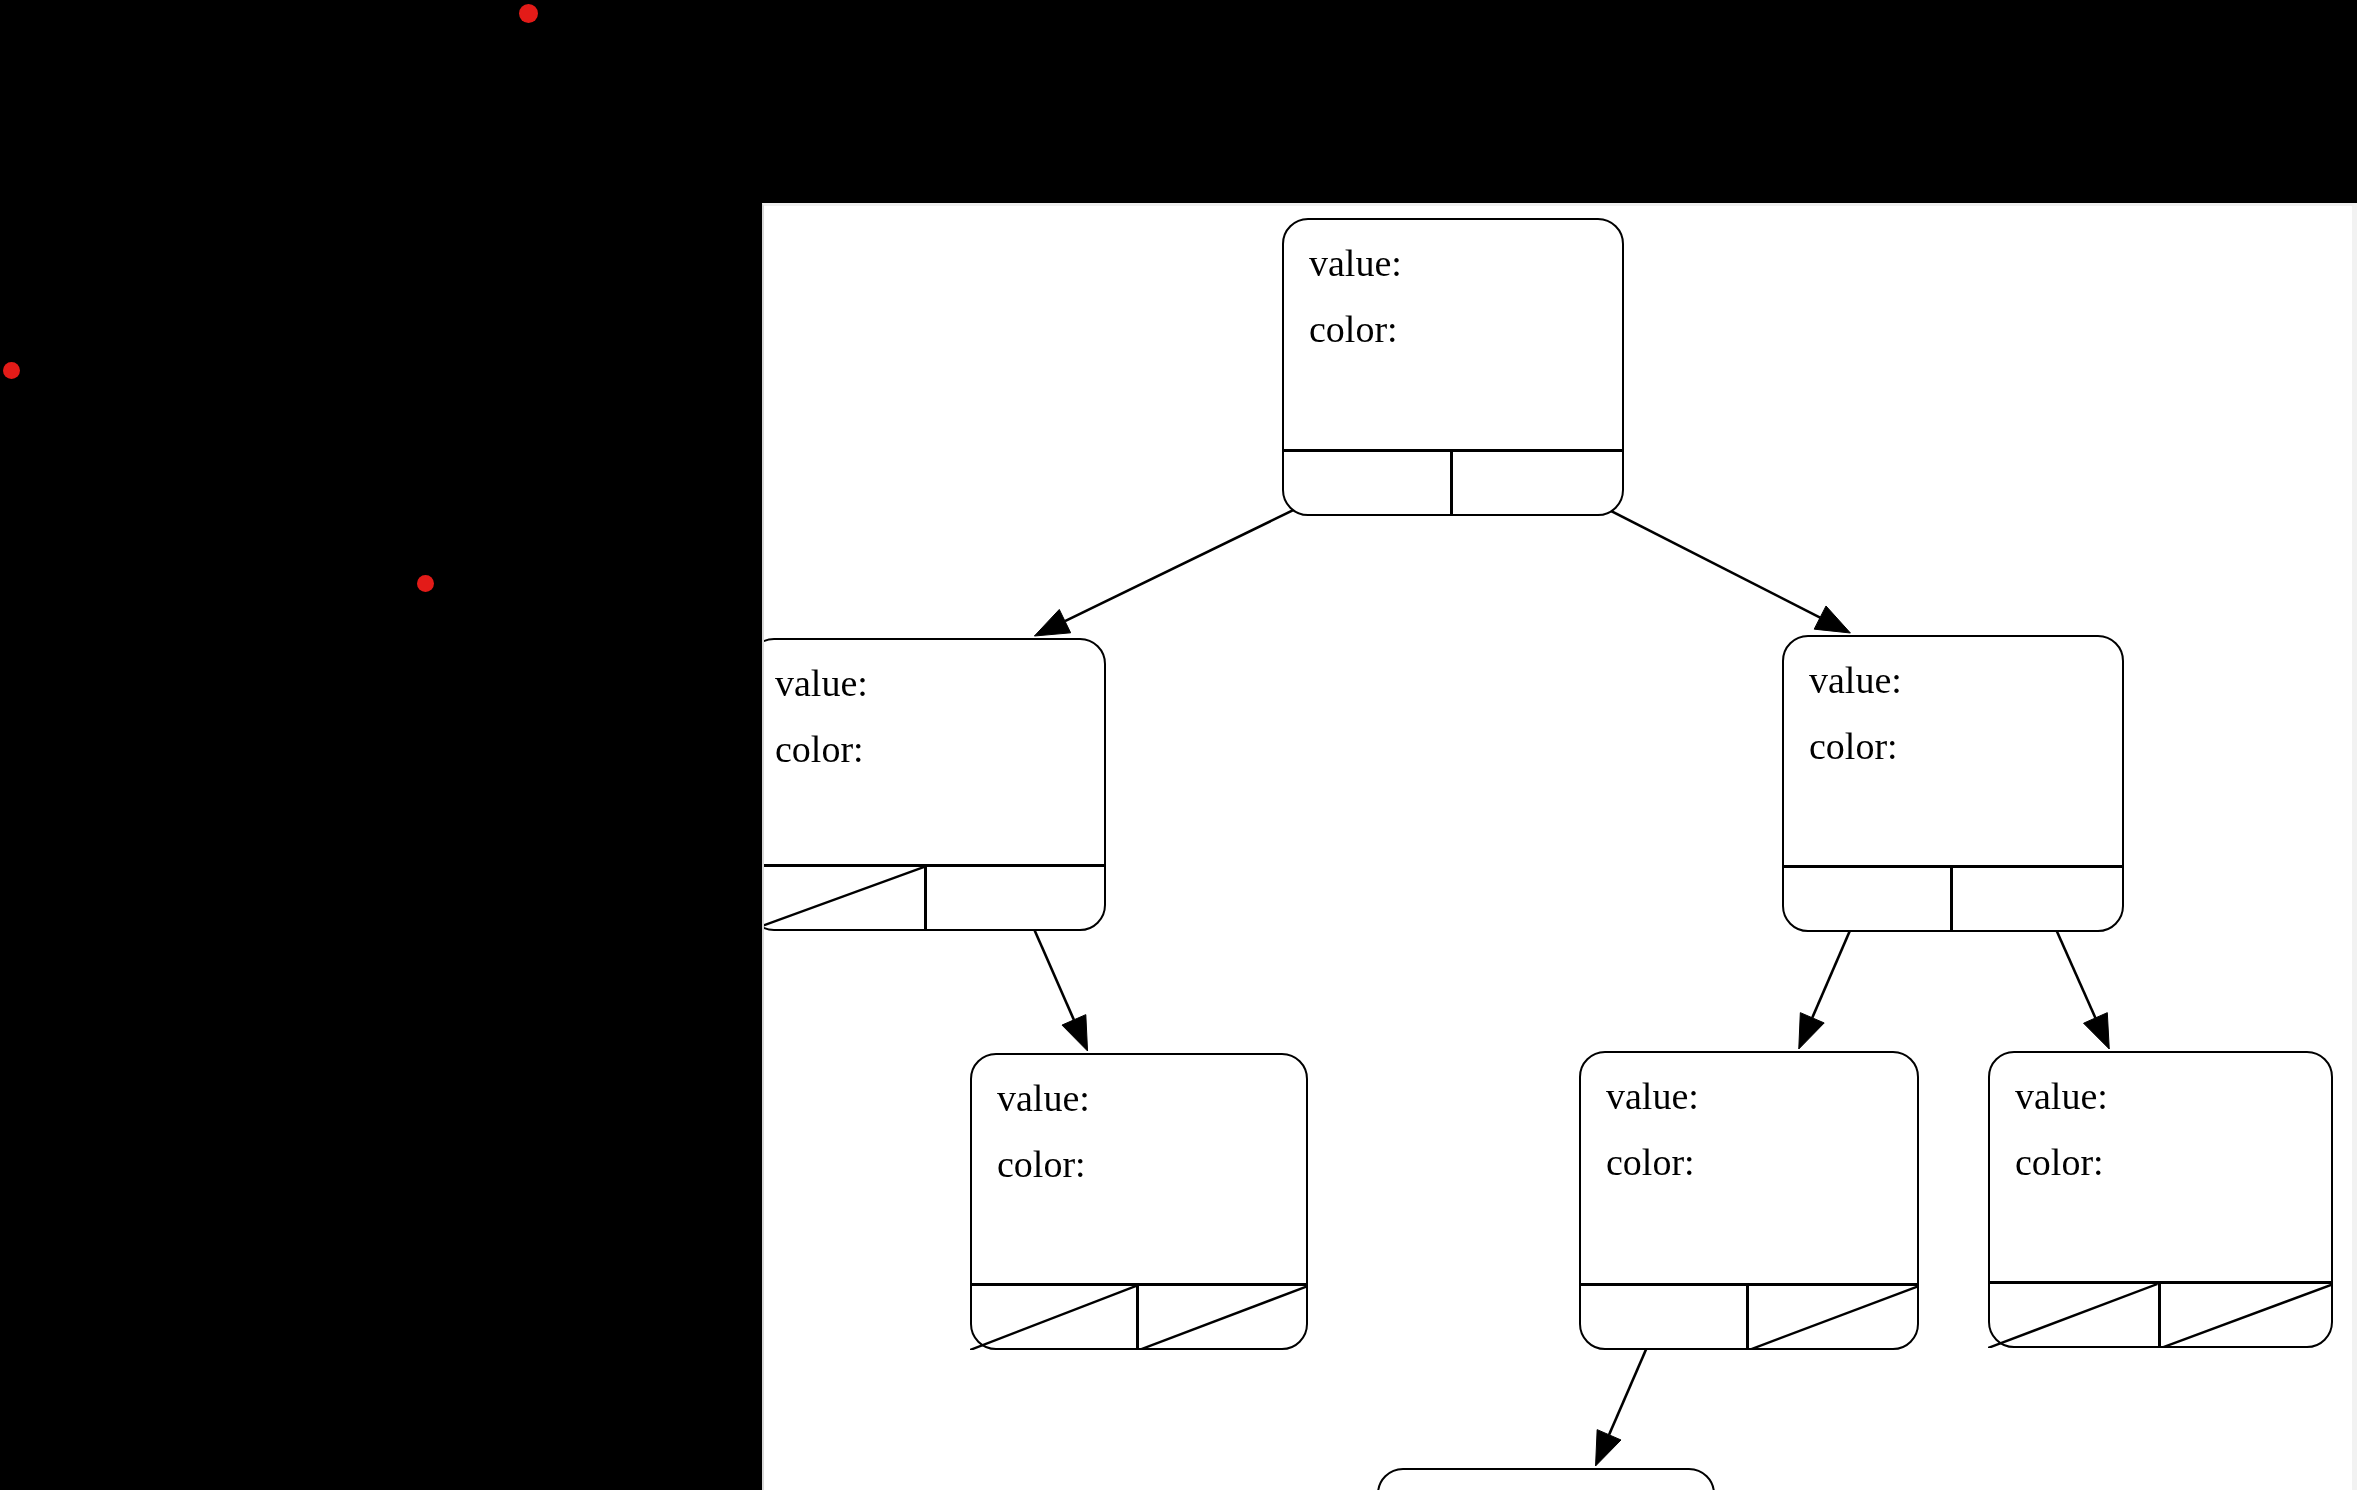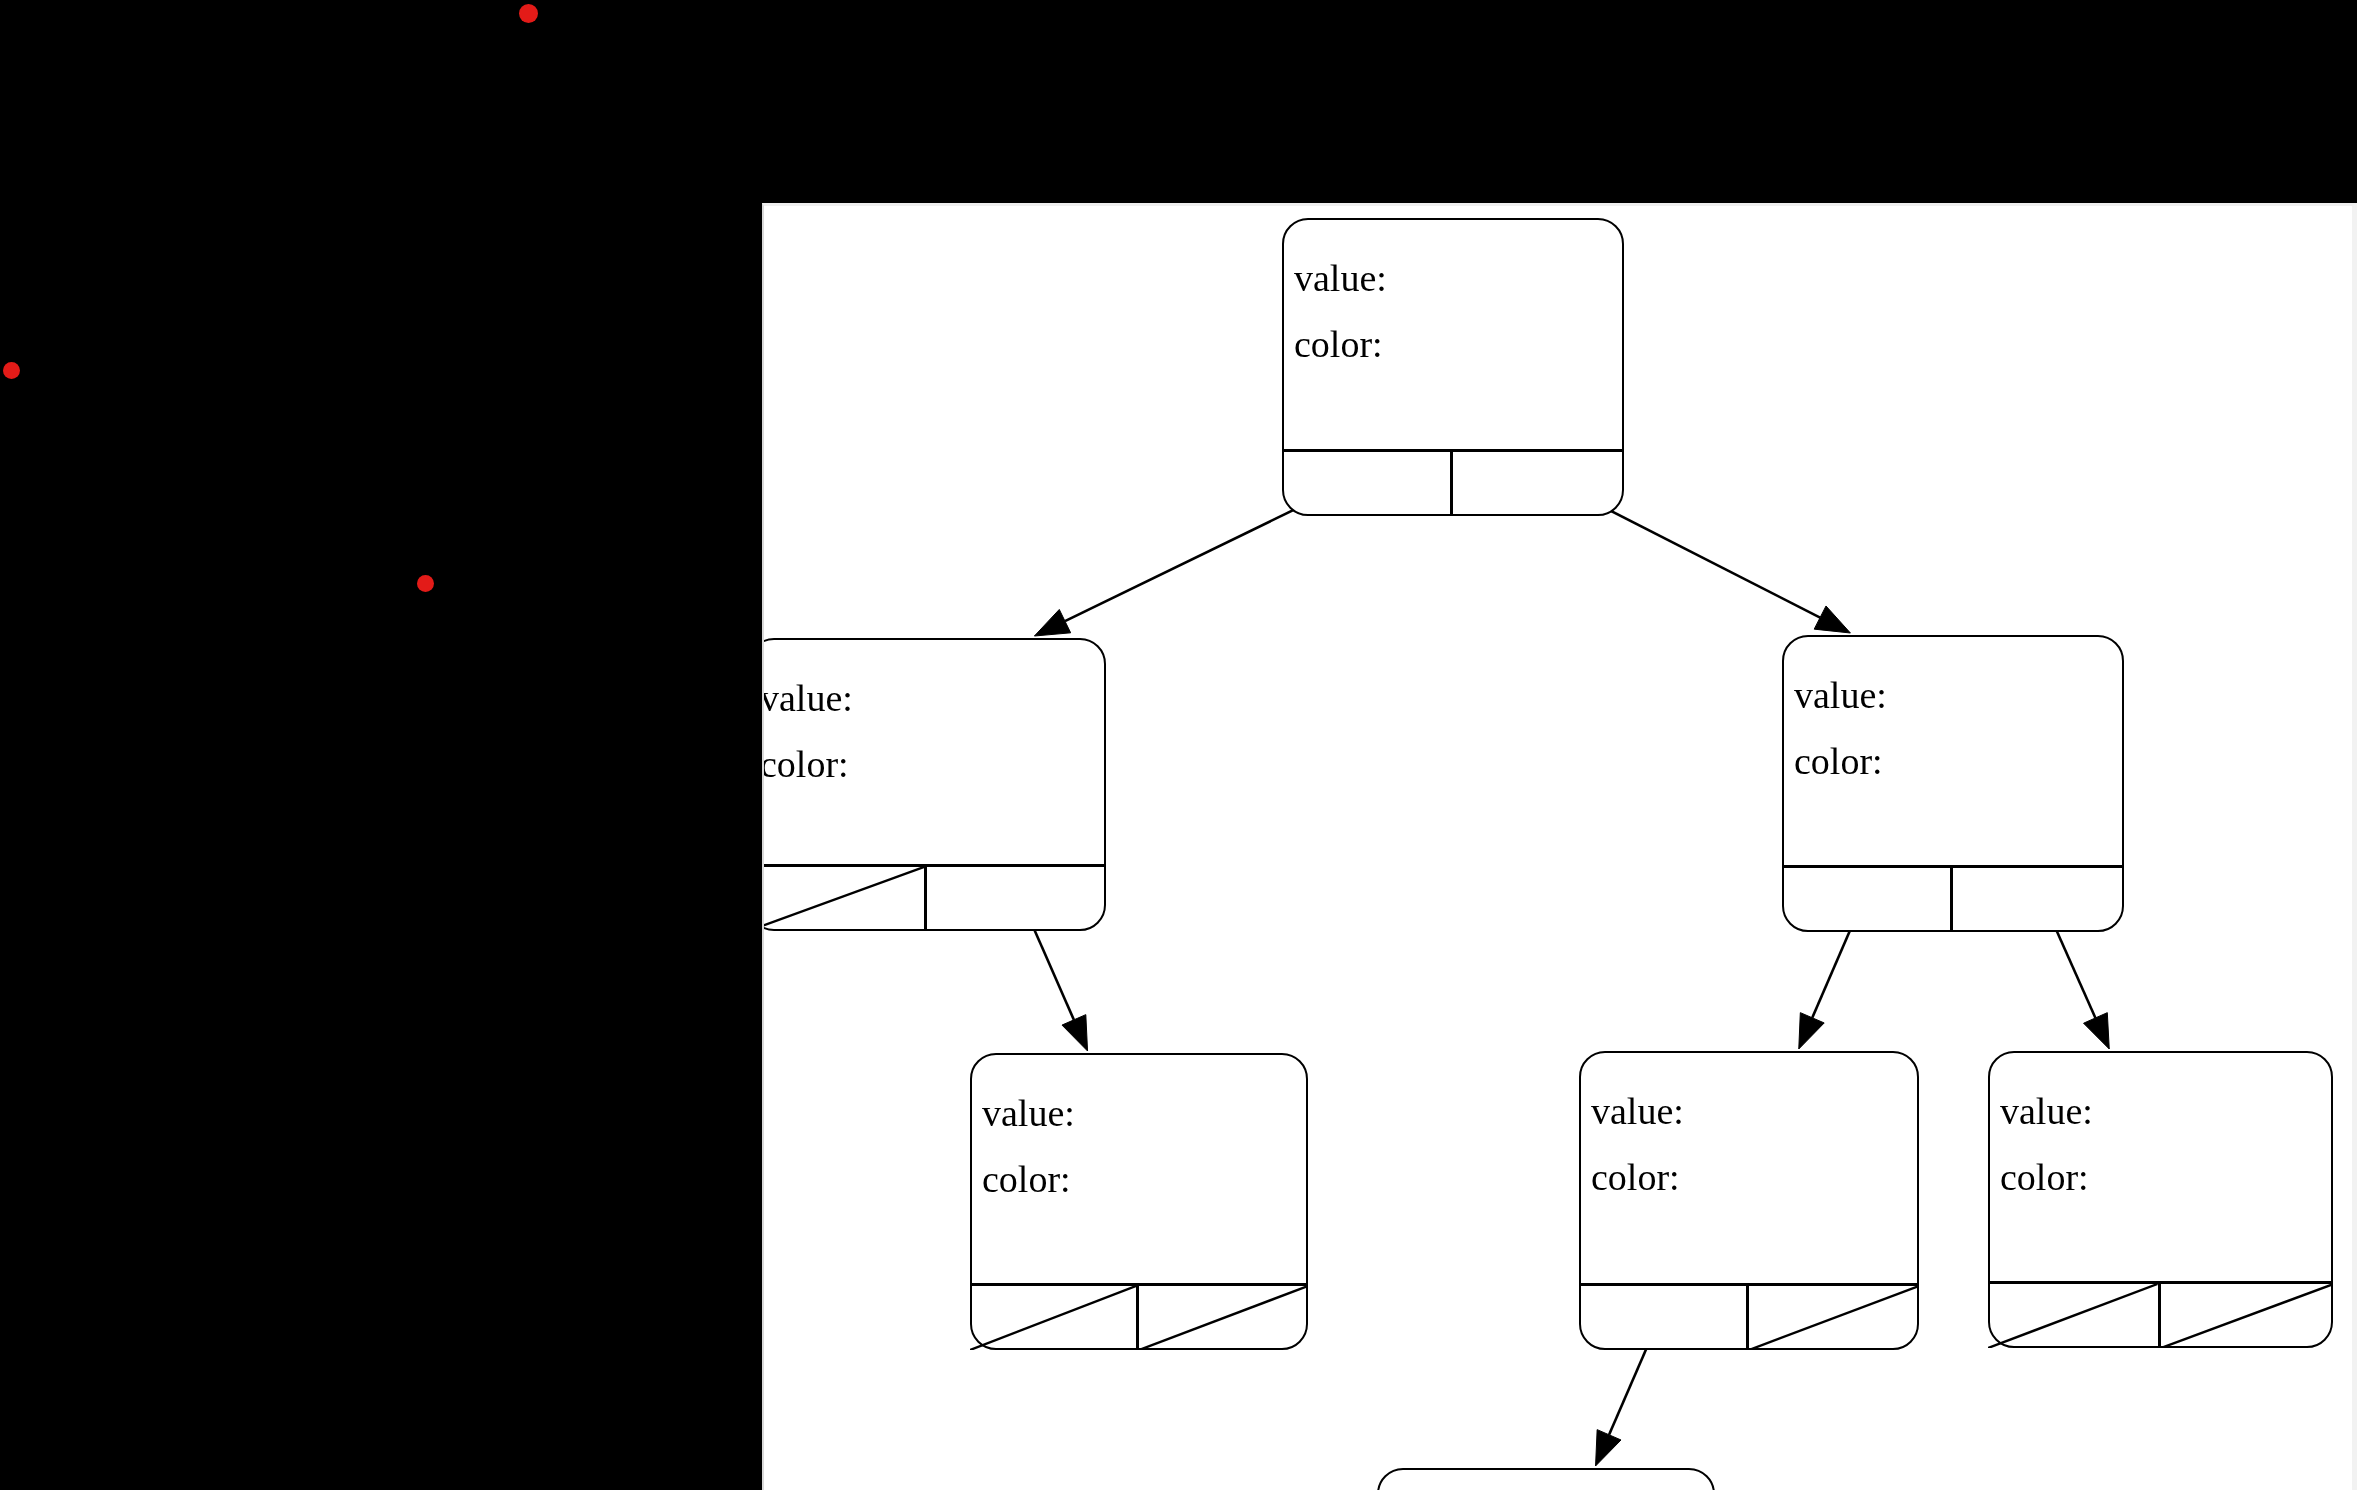--- a/index.html
+++ b/index.html
@@ -65,24 +65,24 @@
     width: 100%;
     height: 100%;
     border: 2.5px solid #000000;
     border-radius: 26px;
     background: #ffffff;
     box-sizing: border-box;
   }
   .node-fields {
     position: absolute;
     left: 0;
-    top: 15px;
+    top: 0;
     right: 0;
     height: 150px;
-    padding: 26px 0 0 12px;
+    padding: 26px 0 0 27px;
     box-sizing: border-box;
   }
   .field-line {
     font-size: 38px;
     line-height: 1.0;
     color: #000000;
     white-space: nowrap;
     font-family: "Liberation Serif", "DejaVu Serif", serif;
   }
   .field-line.field-value { margin-bottom: 28px; }

